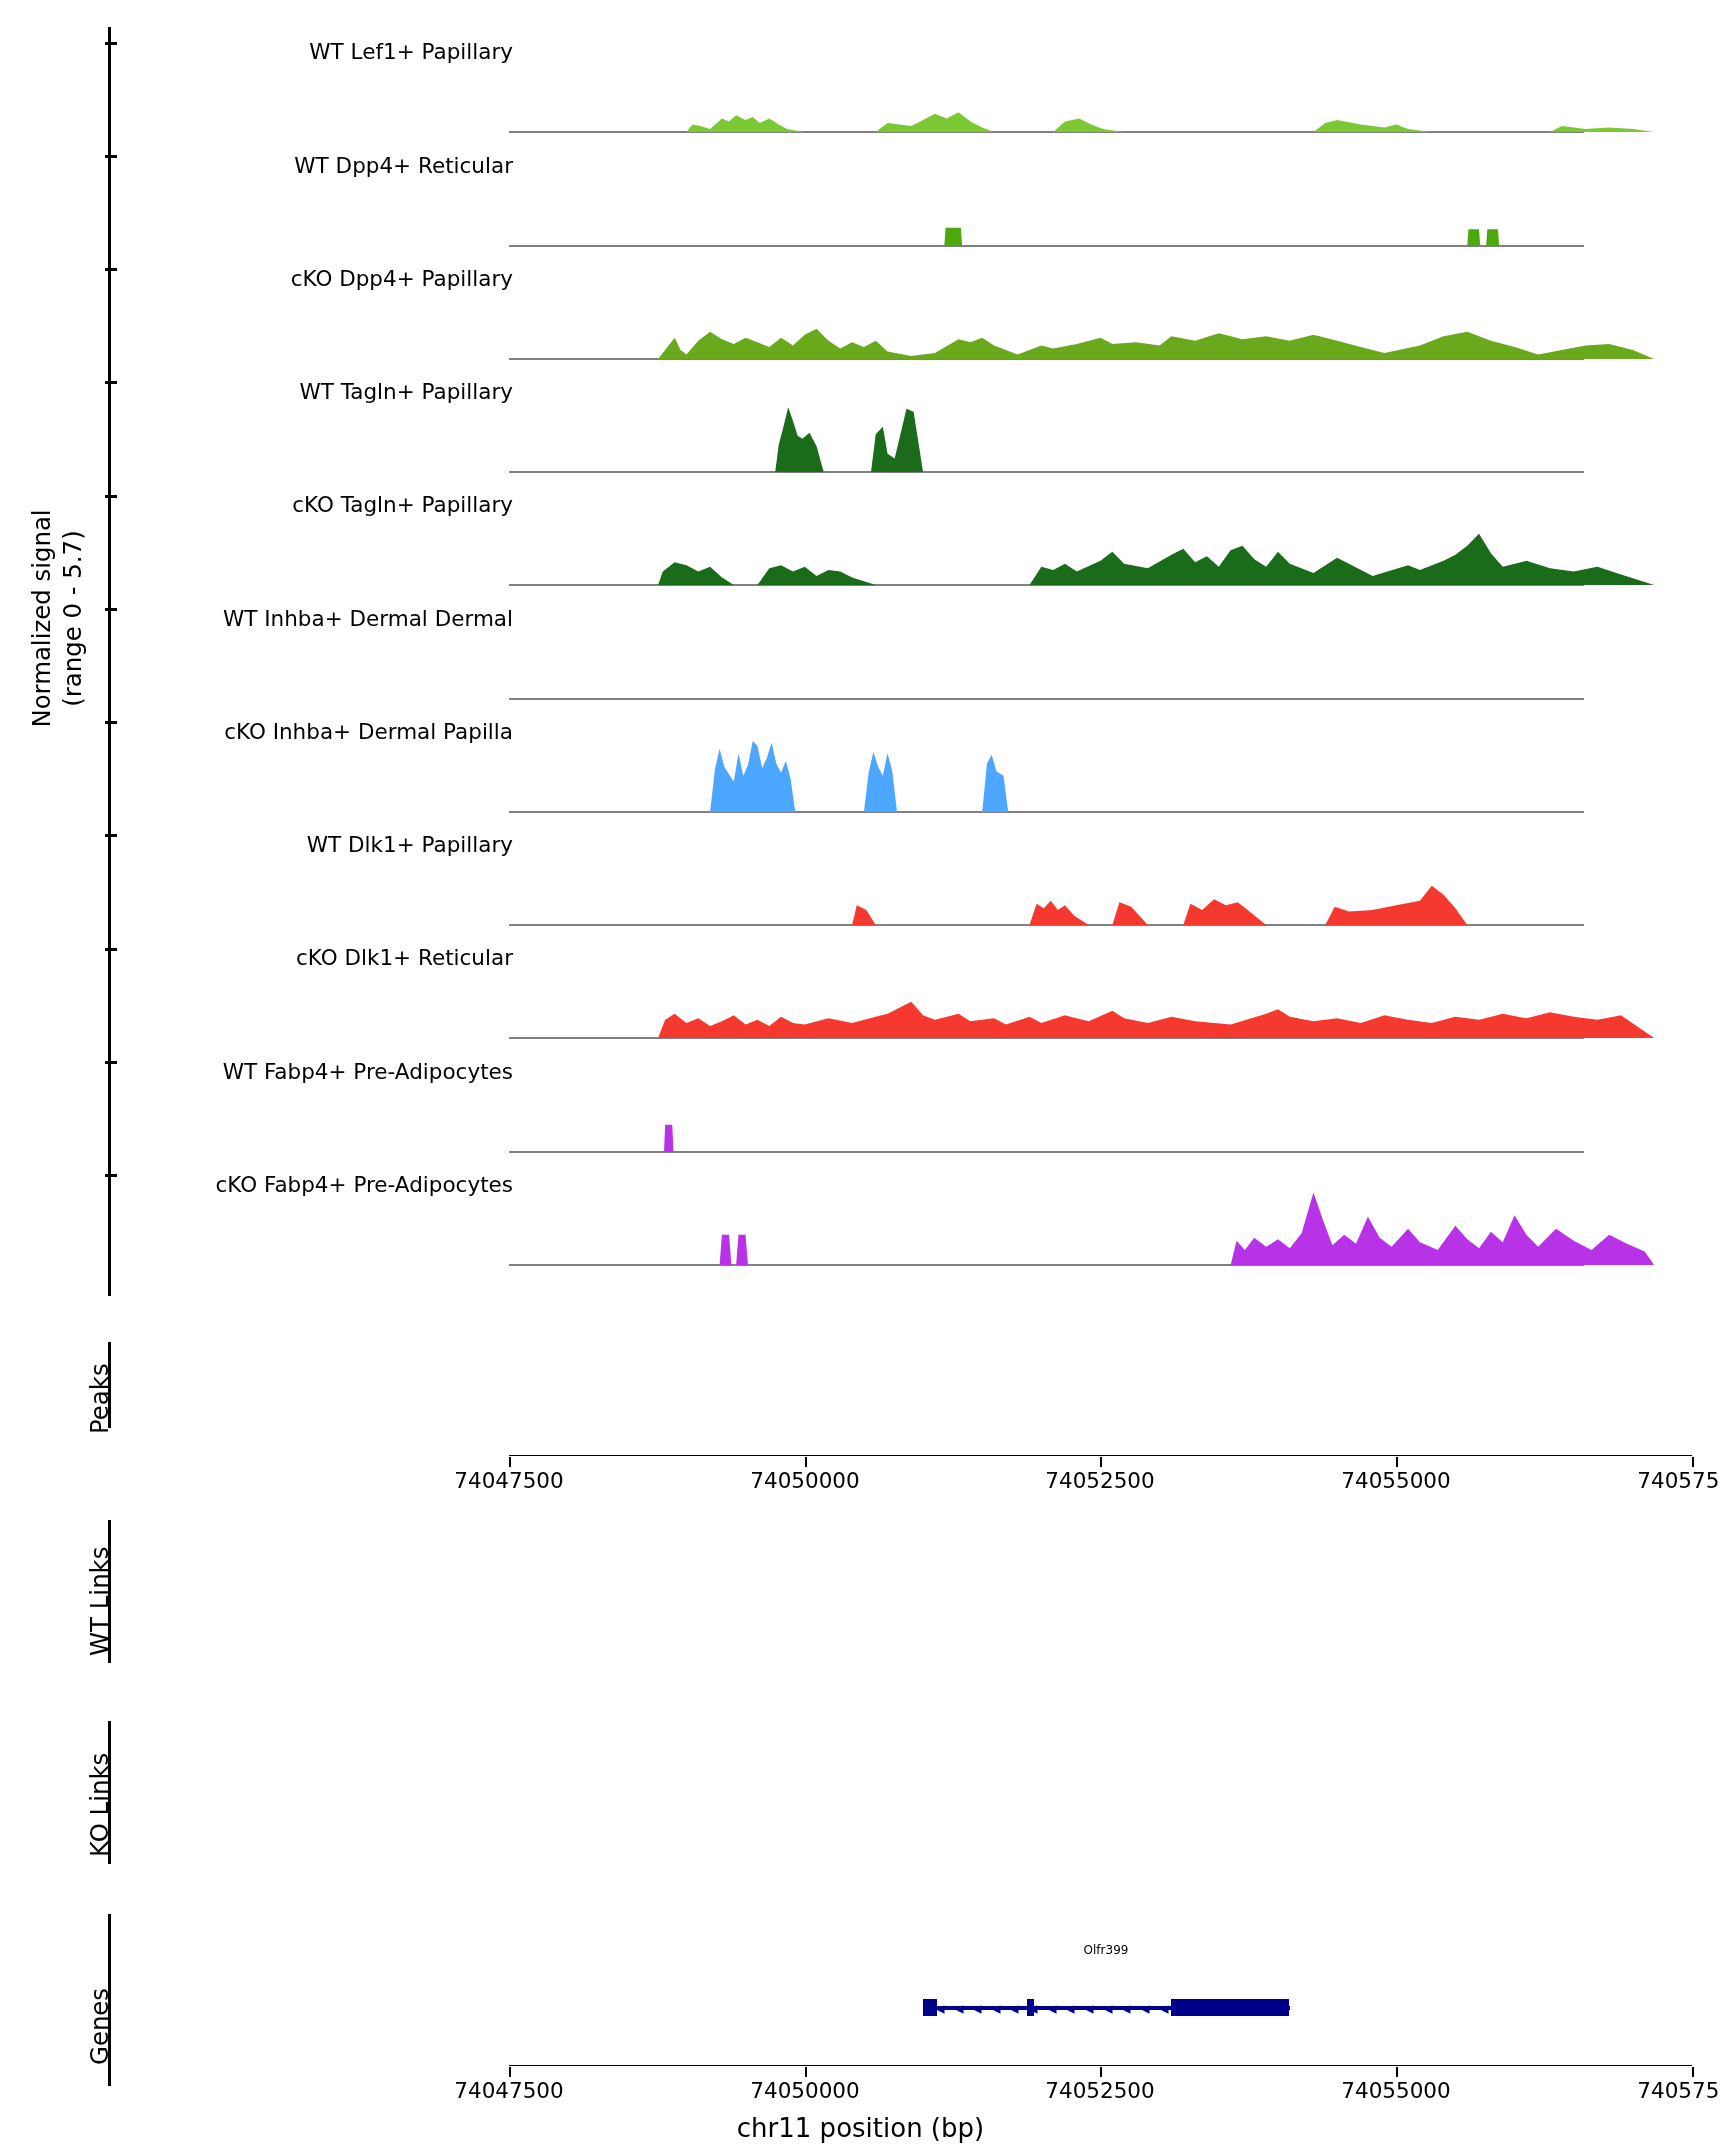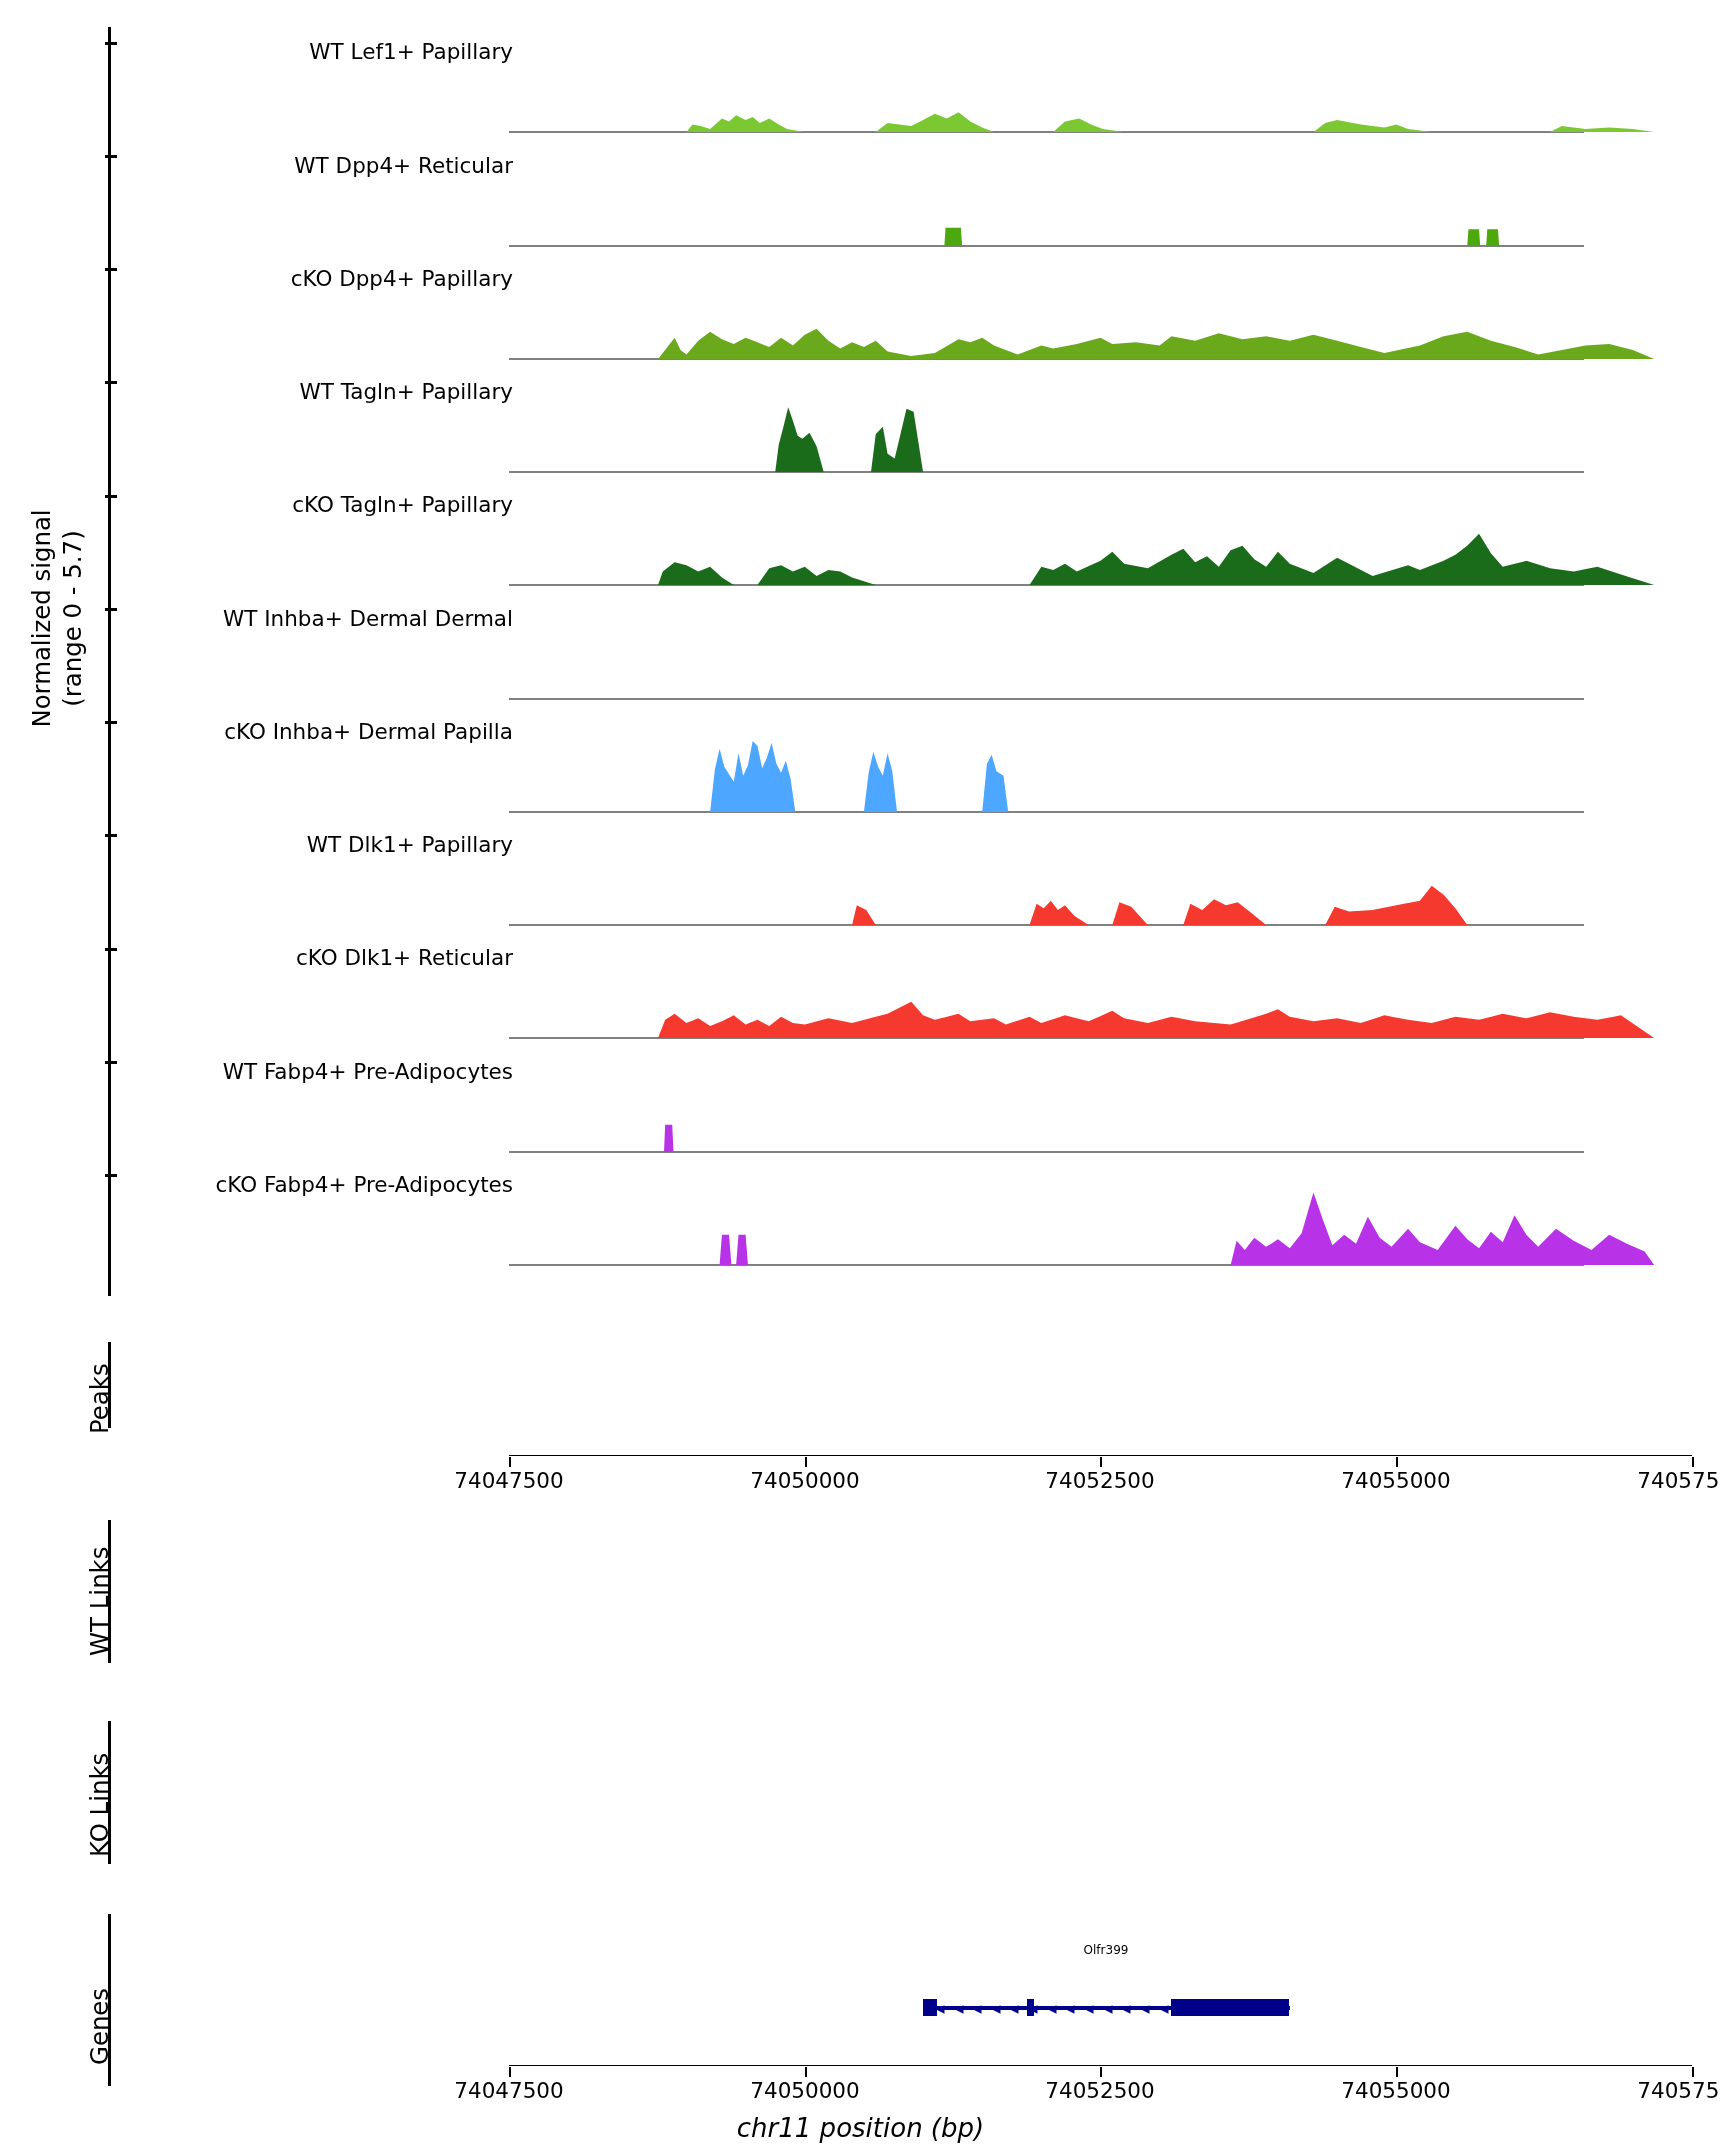--- a/index.html
+++ b/index.html
@@ -335,16 +335,16 @@
       <div style="position: absolute; left: 0px; top: -11.5px; width: 2.2px; height: 10px; background: rgb(0, 0, 0);"></div>
       <div class="xtick-label" style="left: 296px;">74050000</div>
       <div style="position: absolute; left: 296px; top: -11.5px; width: 2.2px; height: 10px; background: rgb(0, 0, 0);"></div>
       <div class="xtick-label" style="left: 591px;">74052500</div>
       <div style="position: absolute; left: 591px; top: -11.5px; width: 2.2px; height: 10px; background: rgb(0, 0, 0);"></div>
       <div class="xtick-label" style="left: 887px;">74055000</div>
       <div style="position: absolute; left: 887px; top: -11.5px; width: 2.2px; height: 10px; background: rgb(0, 0, 0);"></div>
       <div class="xtick-label" style="left: 1183px;">74057500</div>
       <div style="position: absolute; left: 1183px; top: -11.5px; width: 2.2px; height: 10px; background: rgb(0, 0, 0);"></div>
     </div>
-  <div class="xaxis-title" style="top:2113px;font-style:italic;">chr11 position (bp)</div>
+  <div class="xaxis-title" style="top:2113px;">chr11 position (bp)</div>
 
 </div>
 
 
 </body></html>

